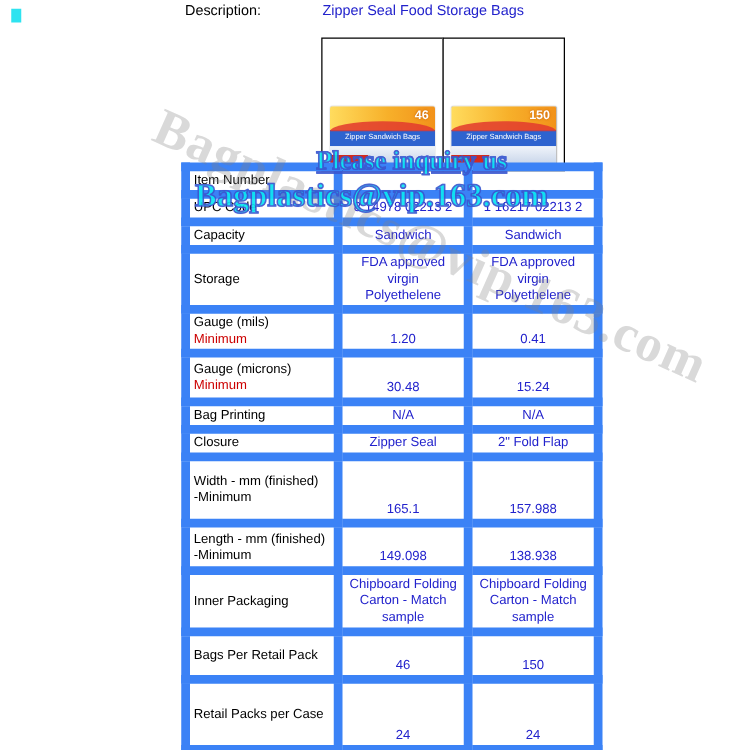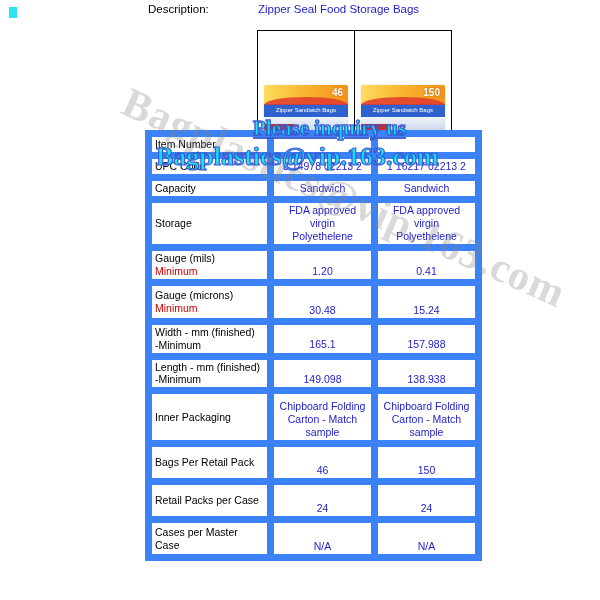--- a/index.html
+++ b/index.html
@@ -124,20 +124,30 @@
           <td class="lbl">Gauge (mils)<br><span class="red">Minimum</span></td>
           <td class="val">1.20</td>
           <td class="val">0.41</td>
         </tr>
         <tr>
           <td class="lbl">Gauge (microns)<br><span class="red">Minimum</span></td>
           <td class="val">30.48</td>
           <td class="val">15.24</td>
         </tr>
         <tr>
+          <td class="lbl">Bag Printing</td>
+          <td class="val">N/A</td>
+          <td class="val">N/A</td>
+        </tr>
+        <tr>
+          <td class="lbl">Closure</td>
+          <td class="val">Zipper Seal</td>
+          <td class="val">2" Fold Flap</td>
+        </tr>
+        <tr>
           <td class="lbl">Width - mm (finished)<br>-Minimum</td>
           <td class="val">165.1</td>
           <td class="val">157.988</td>
         </tr>
         <tr>
           <td class="lbl">Length - mm (finished)<br>-Minimum</td>
           <td class="val">149.098</td>
           <td class="val">138.938</td>
         </tr>
         <tr>

